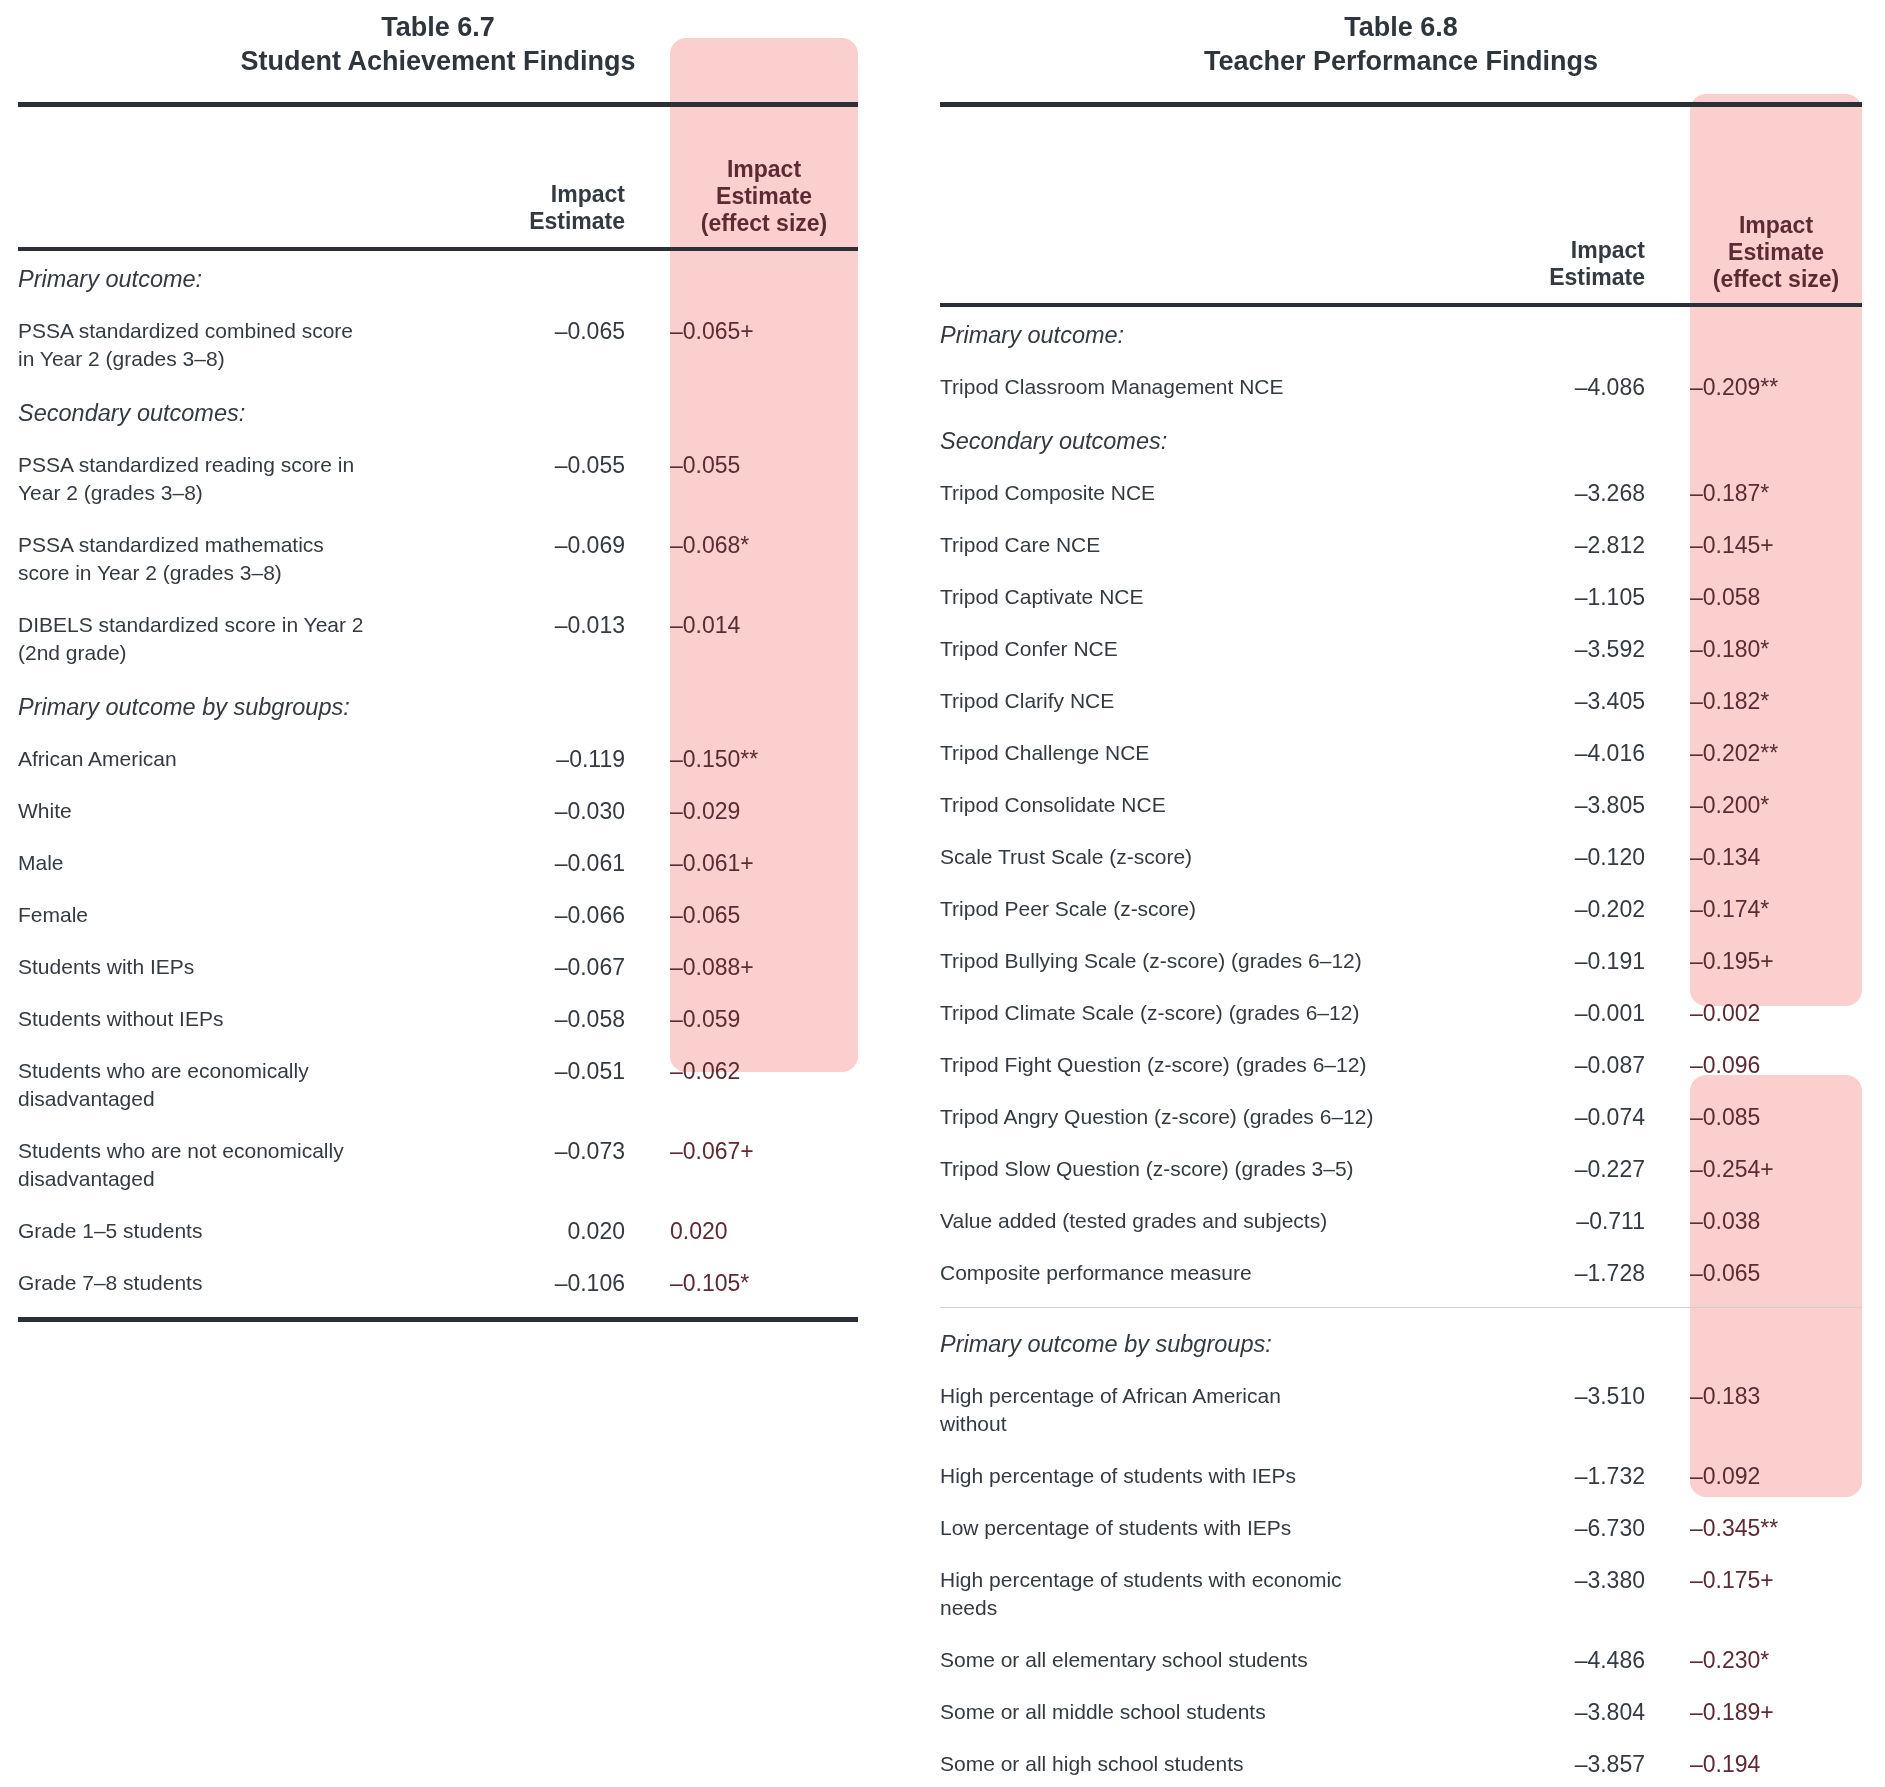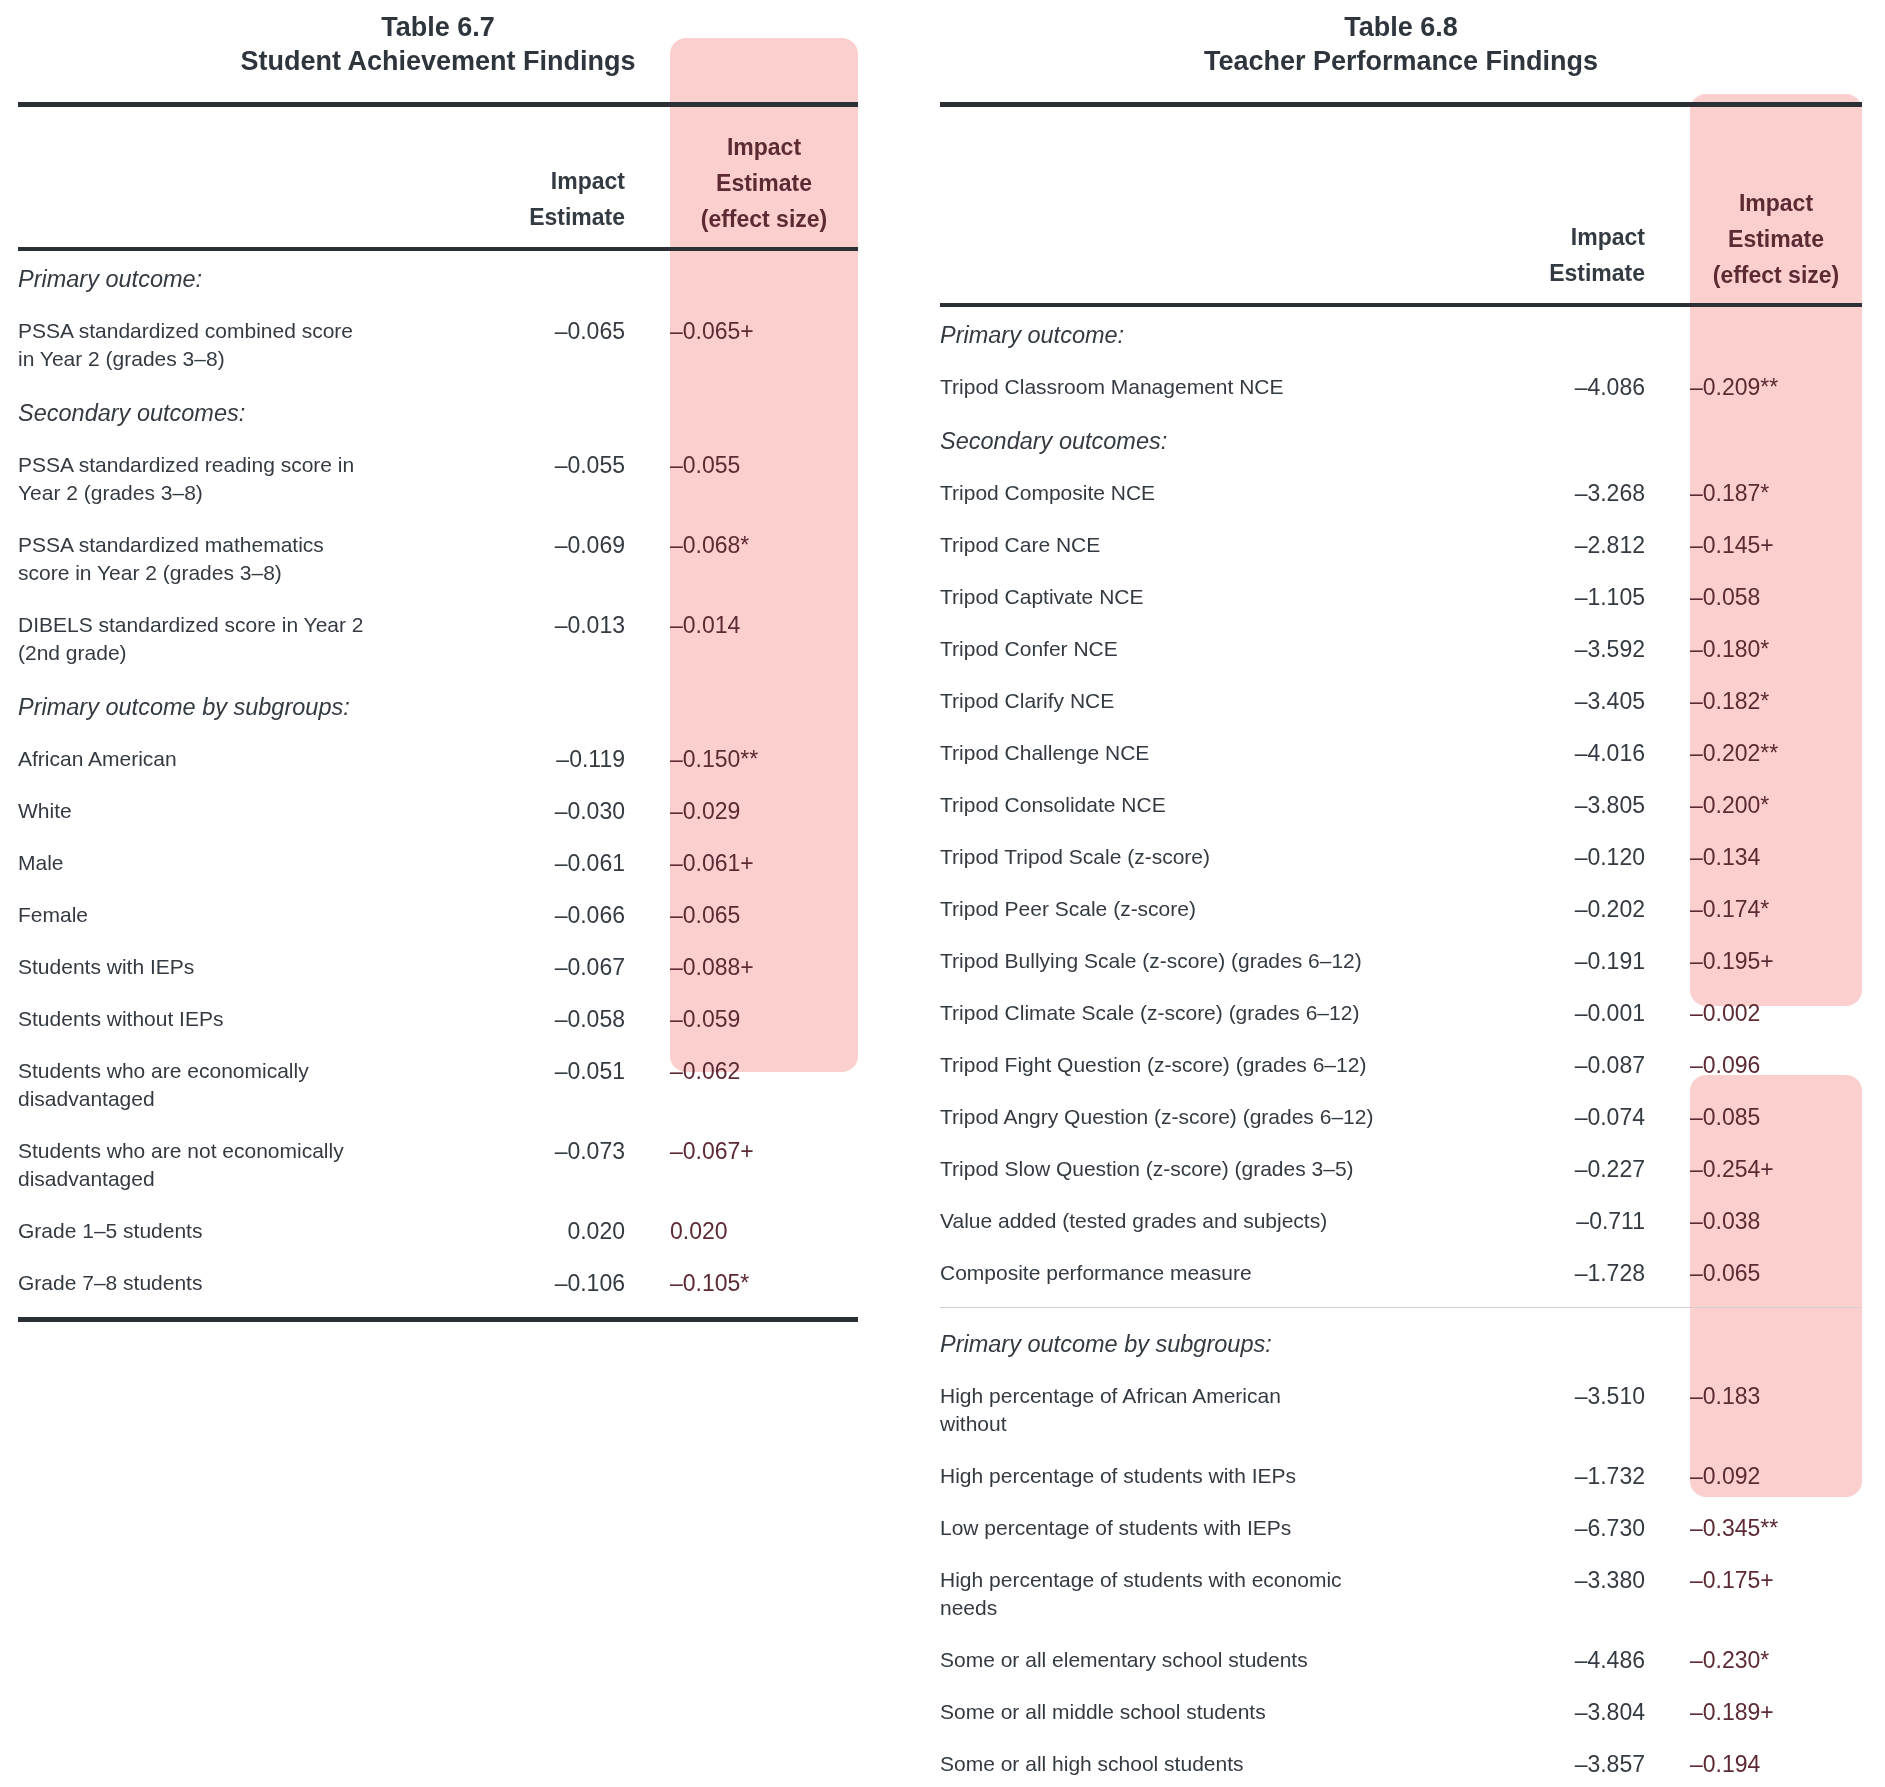--- a/index.html
+++ b/index.html
@@ -9,21 +9,21 @@
   .tbl.t67{left:18px;width:840px;}
   .tbl.t68{left:940px;width:922px;}
   .title{font-size:27px;font-weight:bold;line-height:34px;color:#2f353d;text-align:center;}
   .title-block{margin-bottom:24px;}
   .rule-top,.rule-bot{height:5px;background:#2b3036;position:relative;z-index:2;}
   .rule-mid{height:4px;background:#2b3036;position:relative;z-index:2;}
   .rule-bot{margin-top:8px;}
   .hrow{display:grid;align-items:end;position:relative;z-index:1;}
   .t67 .hrow{grid-template-columns:1fr 170px 188px;min-height:140px;}
   .t68 .hrow{grid-template-columns:1fr 170px 172px;min-height:196px;}
-  .hcell{font-size:23px;font-weight:bold;line-height:36px;white-space:pre-line;}
+  .hcell{font-size:23px;font-weight:bold;line-height:27px;white-space:pre-line;}
   .h-imp{text-align:right;padding:0 45px 12px 0;color:#333a42;}
   .h-eff{text-align:center;padding:18px 6px 10px 6px;color:#5d2a33;}
   .rows{position:relative;z-index:1;}
   .trow{display:grid;position:relative;z-index:1;}
   .t67 .trow{grid-template-columns:1fr 170px 188px;}
   .t68 .trow{grid-template-columns:1fr 170px 172px;}
   .c-lbl{font-size:21px;line-height:28px;padding:12px 20px 12px 0;white-space:pre-line;}
   .c-imp{font-size:23px;line-height:28px;padding:12px 45px 12px 0;text-align:right;}
   .c-eff{font-size:23px;line-height:28px;padding:12px 30px 12px 0;text-align:left;color:#5d2a33;}
   .trow.section .c-lbl{font-style:italic;font-size:23.5px;padding-top:14px;}
@@ -207,21 +207,21 @@
         <div class="c-lbl">Tripod Challenge NCE</div>
         <div class="c-imp">–4.016</div>
         <div class="c-eff">–0.202**</div>
       </div>
       <div class="trow data">
         <div class="c-lbl">Tripod Consolidate NCE</div>
         <div class="c-imp">–3.805</div>
         <div class="c-eff">–0.200*</div>
       </div>
       <div class="trow data">
-        <div class="c-lbl">Tripod Tripod Scale (z-score)</div>
+        <div class="c-lbl">Scale Trust Scale (z-score)</div>
         <div class="c-imp">–0.120</div>
         <div class="c-eff">–0.134</div>
       </div>
       <div class="trow data">
         <div class="c-lbl">Tripod Peer Scale (z-score)</div>
         <div class="c-imp">–0.202</div>
         <div class="c-eff">–0.174*</div>
       </div>
       <div class="trow data">
         <div class="c-lbl">Tripod Bullying Scale (z-score) (grades 6–12)</div>

